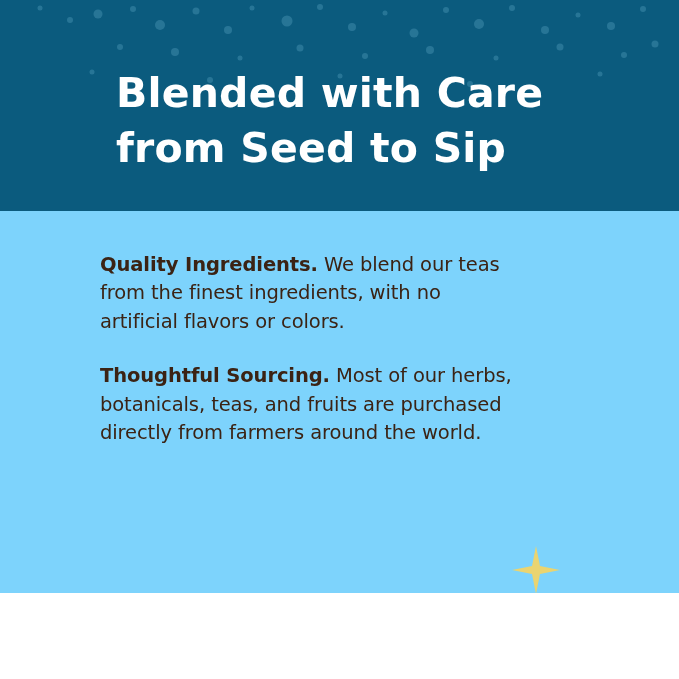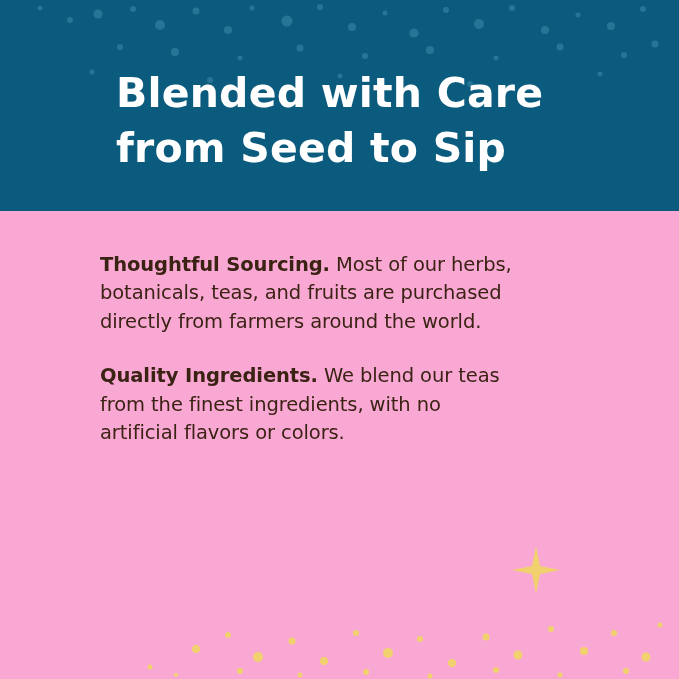--- a/index.html
+++ b/index.html
@@ -9,22 +9,22 @@
   body {
     width: 679px;
     height: 679px;
     font-family: "Liberation Sans", sans-serif;
     background: #ffffff;
     overflow: hidden;
   }
   .card {
     position: relative;
     width: 679px;
-    height: 679px;
-    background: #f9a8d4;
+    height: 593px;
+    background: #7dd3fc;
     overflow: hidden;
   }
   
   .header {
     position: relative;
     height: 211px;
     background: #0b5b7e;
     overflow: hidden;
   }
   .header-dots {
@@ -140,59 +140,59 @@
     <div class="header-title">Blended with Care
 from Seed to Sip</div>
   </div>
 
   <div class="body">
 
     <div class="features">
 
       <div class="feature">
         <div class="feature-icon">
+          <svg width="48" height="46" viewBox="0 0 48 46">
+            <g fill="#4a2a16">
+              <path d="M24 40 C24 30 24 24 24 20 L27 20 C27 26 27 33 27 40 Z"></path>
+              <path d="M25.5 22 C12 22 3 16 3 6 C16 6 24 11 25.5 22 Z"></path>
+              <path d="M25.5 24 C39 24 46 18 46 9 C33 9 26 14 25.5 24 Z"></path>
+            </g>
+            <g fill="#faeec0">
+              <path d="M7 9 C14 11 20 15 23 20" stroke="#faeec0" stroke-width="1.4" fill="none"></path>
+              <path d="M42 12 C35 14 30 18 27 23" stroke="#faeec0" stroke-width="1.4" fill="none"></path>
+            </g>
+          </svg>
+        </div>
+        <div class="feature-text">
+          <b>Quality Ingredients.</b><span> We blend our teas from the finest ingredients, with no artificial flavors or colors.</span>
+        </div>
+      </div>
+
+      <div class="feature">
+        <div class="feature-icon">
           <svg width="46" height="46" viewBox="0 0 46 46">
             <g fill="#4a2a16">
               <path d="M3 17 L23 5 L43 17 L43 20 L40 20 L40 41 L6 41 L6 20 L3 20 Z
                        M9 21 L37 21 L37 38 L9 38 Z"></path>
             </g>
             <g fill="#faeec0">
               <path d="M11 23 L35 23 L35 36 L11 36 Z"></path>
             </g>
             <g fill="#4a2a16">
               <rect x="22" y="23" width="2" height="13"></rect>
               <path d="M11.6 23 L23 30 L23 32.2 L11.6 25.2 Z"></path>
               <path d="M34.4 23 L23 30 L23 32.2 L34.4 25.2 Z"></path>
               <path d="M11.6 36 L23 29 L23 26.8 L11.6 33.8 Z"></path>
               <path d="M34.4 36 L23 29 L23 26.8 L34.4 33.8 Z"></path>
               <rect x="20" y="11" width="6" height="5" rx="1"></rect>
             </g>
           </svg>
         </div>
         <div class="feature-text">
           <b>Thoughtful Sourcing.</b><span> Most of our herbs, botanicals, teas, and fruits are purchased directly from farmers around the world.</span>
-        </div>
-      </div>
-
-      <div class="feature">
-        <div class="feature-icon">
-          <svg width="48" height="46" viewBox="0 0 48 46">
-            <g fill="#4a2a16">
-              <path d="M24 40 C24 30 24 24 24 20 L27 20 C27 26 27 33 27 40 Z"></path>
-              <path d="M25.5 22 C12 22 3 16 3 6 C16 6 24 11 25.5 22 Z"></path>
-              <path d="M25.5 24 C39 24 46 18 46 9 C33 9 26 14 25.5 24 Z"></path>
-            </g>
-            <g fill="#faeec0">
-              <path d="M7 9 C14 11 20 15 23 20" stroke="#faeec0" stroke-width="1.4" fill="none"></path>
-              <path d="M42 12 C35 14 30 18 27 23" stroke="#faeec0" stroke-width="1.4" fill="none"></path>
-            </g>
-          </svg>
-        </div>
-        <div class="feature-text">
-          <b>Quality Ingredients.</b><span> We blend our teas from the finest ingredients, with no artificial flavors or colors.</span>
         </div>
       </div>
 
       <div class="feature">
         <div class="feature-icon">
           <svg width="48" height="58" viewBox="0 0 48 58">
             <g fill="#4a2a16">
               <path d="M11 4 L28 11 L22 26 L5 19 Z"></path>
             </g>
             <g fill="#faeec0">

